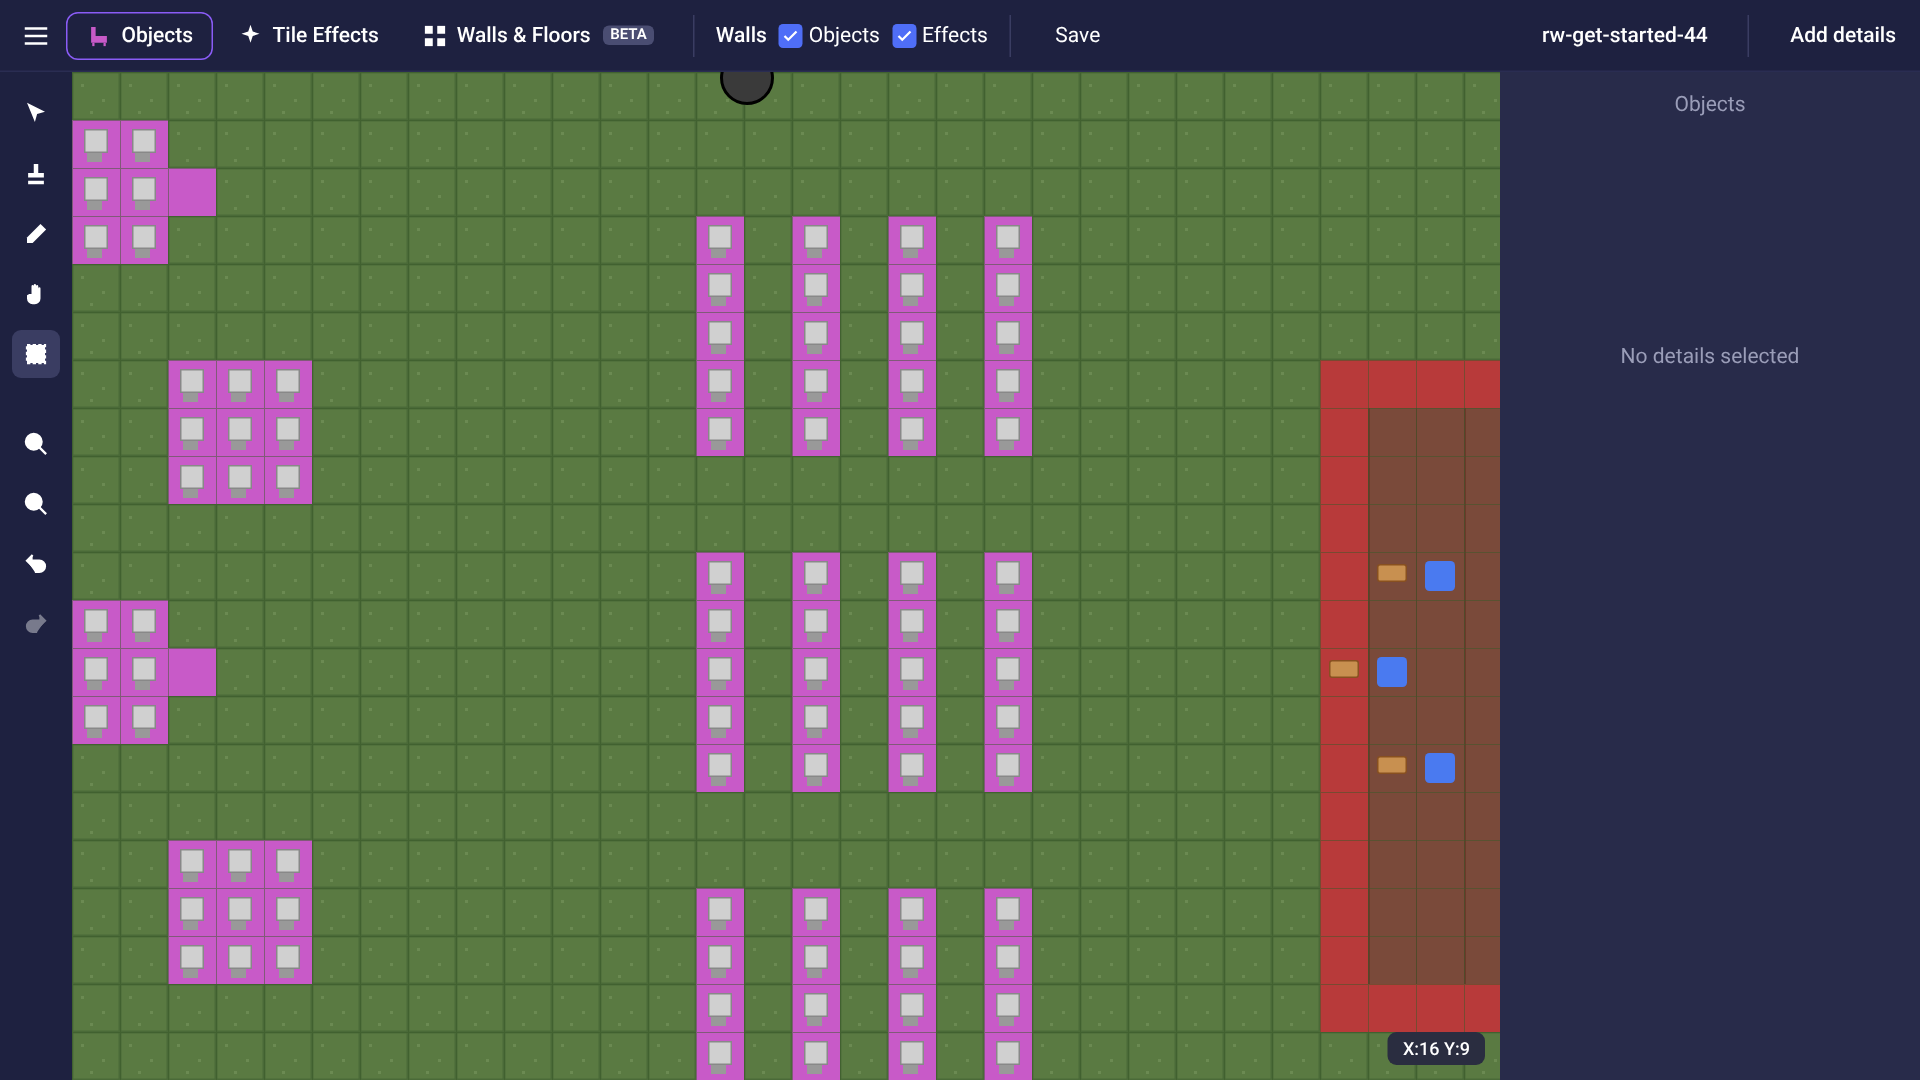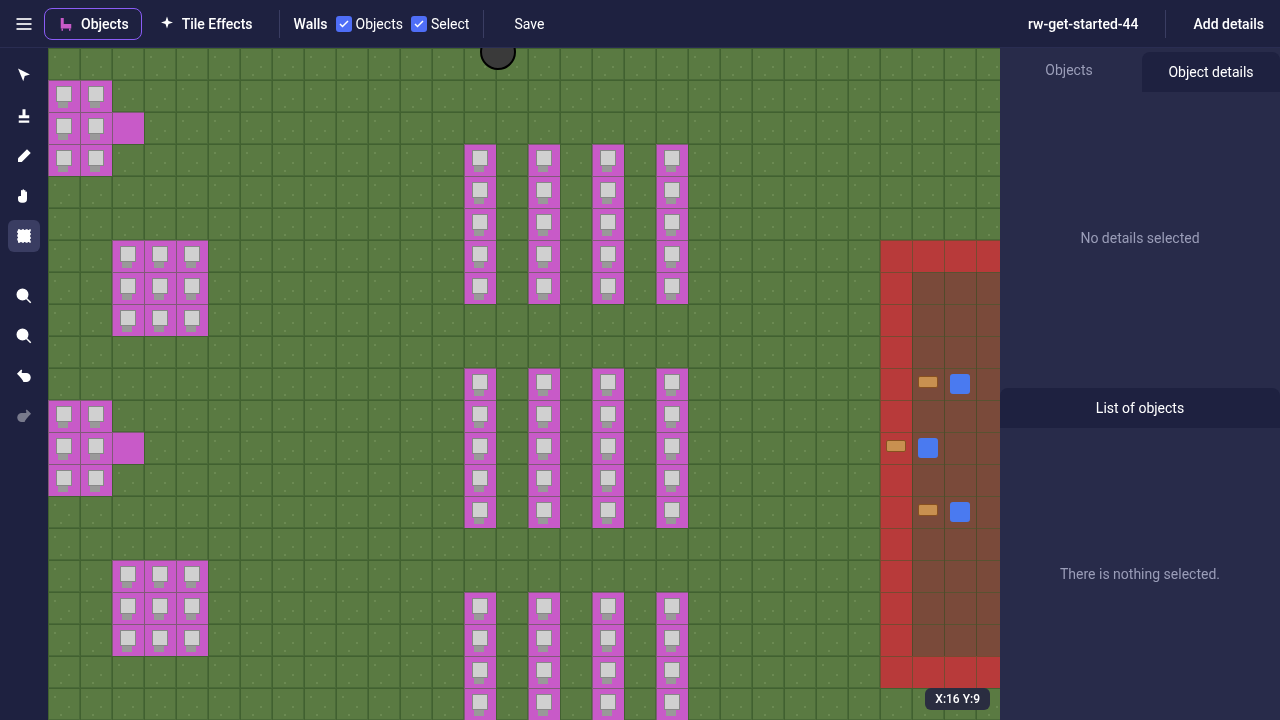--- a/index.html
+++ b/index.html
@@ -93,38 +93,50 @@
     <span>Objects</span>
   </div>
   <div class="mode-btn">
     <span class="icon">
         <svg viewBox="0 0 24 24" fill="#fff">
           <path d="M12 2l2 6 6 2-6 2-2 6-2-6-6-2 6-2z"></path>
         </svg>
       </span>
     <span>Tile Effects</span>
   </div>
+  <div class="mode-btn">
+    <span class="icon">
+        <svg viewBox="0 0 24 24" fill="#fff">
+          <rect x="3" y="3" width="7" height="7"></rect>
+          <rect x="14" y="3" width="7" height="7"></rect>
+          <rect x="3" y="14" width="7" height="7"></rect>
+          <rect x="14" y="14" width="7" height="7"></rect>
+        </svg>
+      </span>
+    <span>Walls &amp; Floors</span>
+    <span class="badge">BETA</span>
+  </div>
   <div class="vdiv"></div>
   <div class="select-group">
     <span class="select-label">Walls</span>
     <label class="chk">
       <span class="chk-box">
           <svg viewBox="0 0 24 24">
             <polyline points="4,12 9,17 20,6"></polyline>
           </svg>
         </span>
       <span>Objects</span>
     </label>
     <label class="chk">
       <span class="chk-box">
           <svg viewBox="0 0 24 24">
             <polyline points="4,12 9,17 20,6"></polyline>
           </svg>
         </span>
-      <span>Select</span>
+      <span>Effects</span>
     </label>
   </div>
   <div class="vdiv"></div>
   <div class="save-btn">
     <span class="icon"><svg viewBox="0 0 24 24" fill="#fff">
           <path d="M5 3h11l4 4v14H5z M8 3v5h7V3 M8 13h8v7H8z"></path>
         </svg></span>
     <span>Save</span>
   </div>
   <div class="spacer"></div>
@@ -1067,28 +1079,23 @@
       </div>
     <div class="gridlines"></div>
     <div class="avatar-circle" style="left:432px; top:-14px;"></div>
     <div class="coords">X:16   Y:9</div>
   </div>
 
   <div class="rpanel">
     <div class="panel-section">
       <div class="tabs">
         <div class="tab">Objects</div>
-        <div class="tab active">Object details</div>
       </div>
       <div class="panel-body">
         <span>No details selected</span>
       </div>
     </div>
     <div class="panel-section">
       <div class="tabs">
-        <div class="tab active">List of objects</div>
-      </div>
-      <div class="panel-body">
-        <span>There is nothing selected.</span>
       </div>
     </div>
   </div>
 </div>
 
 </body></html>

